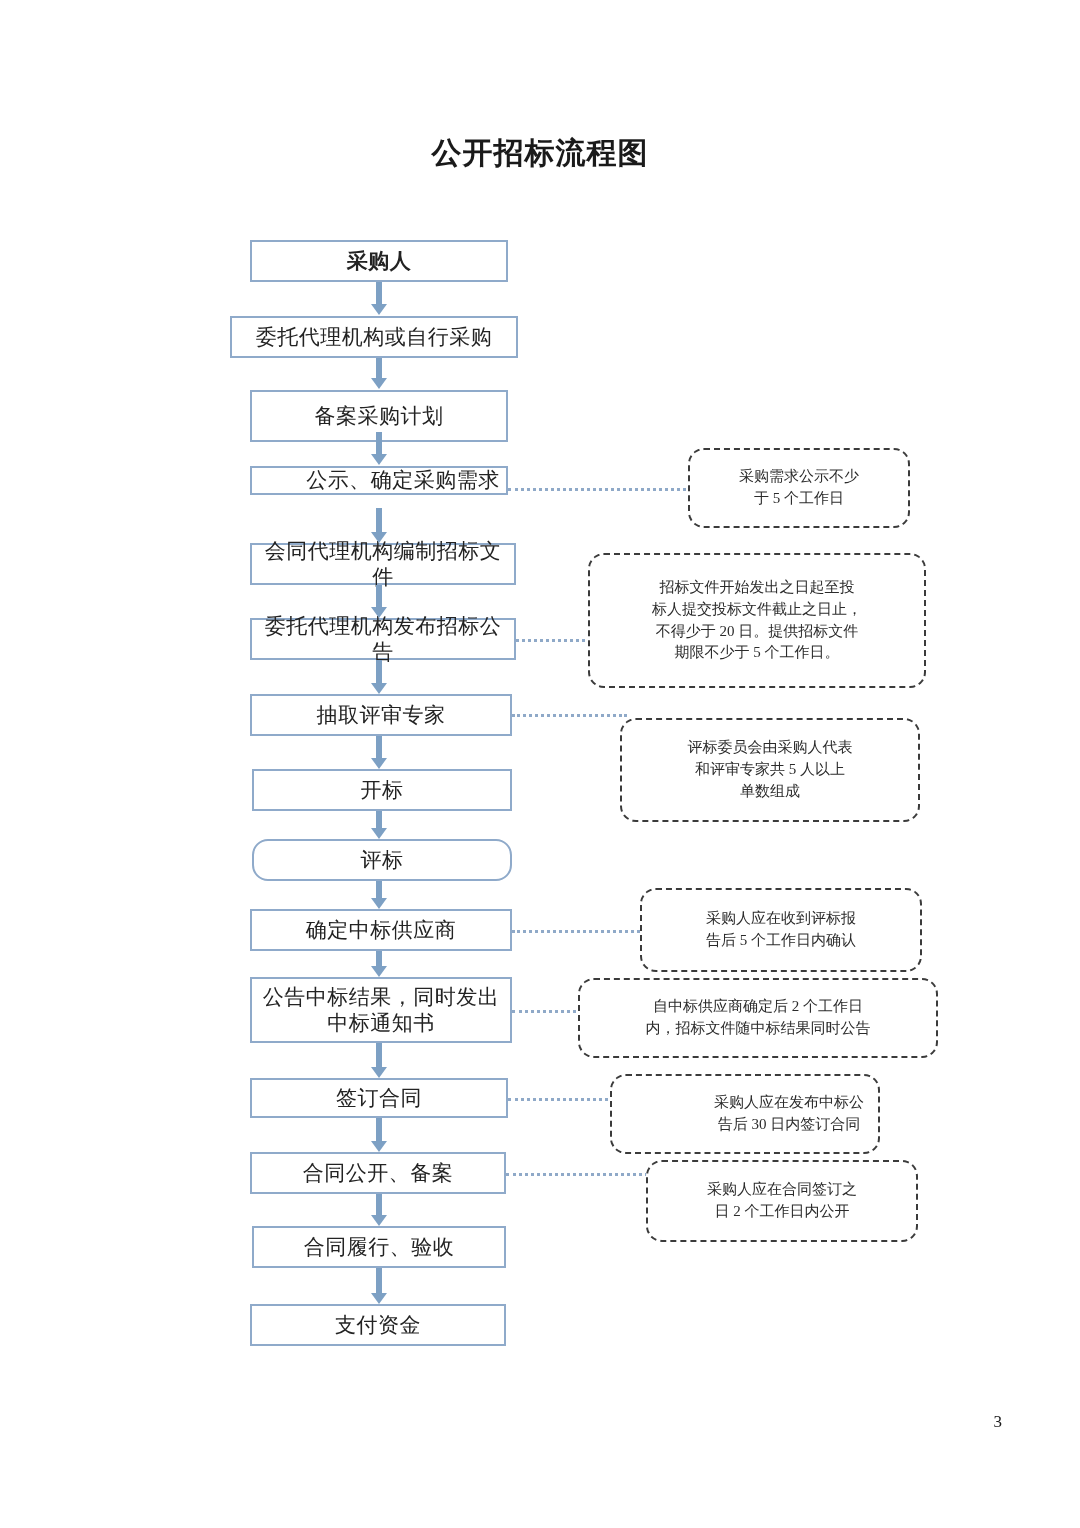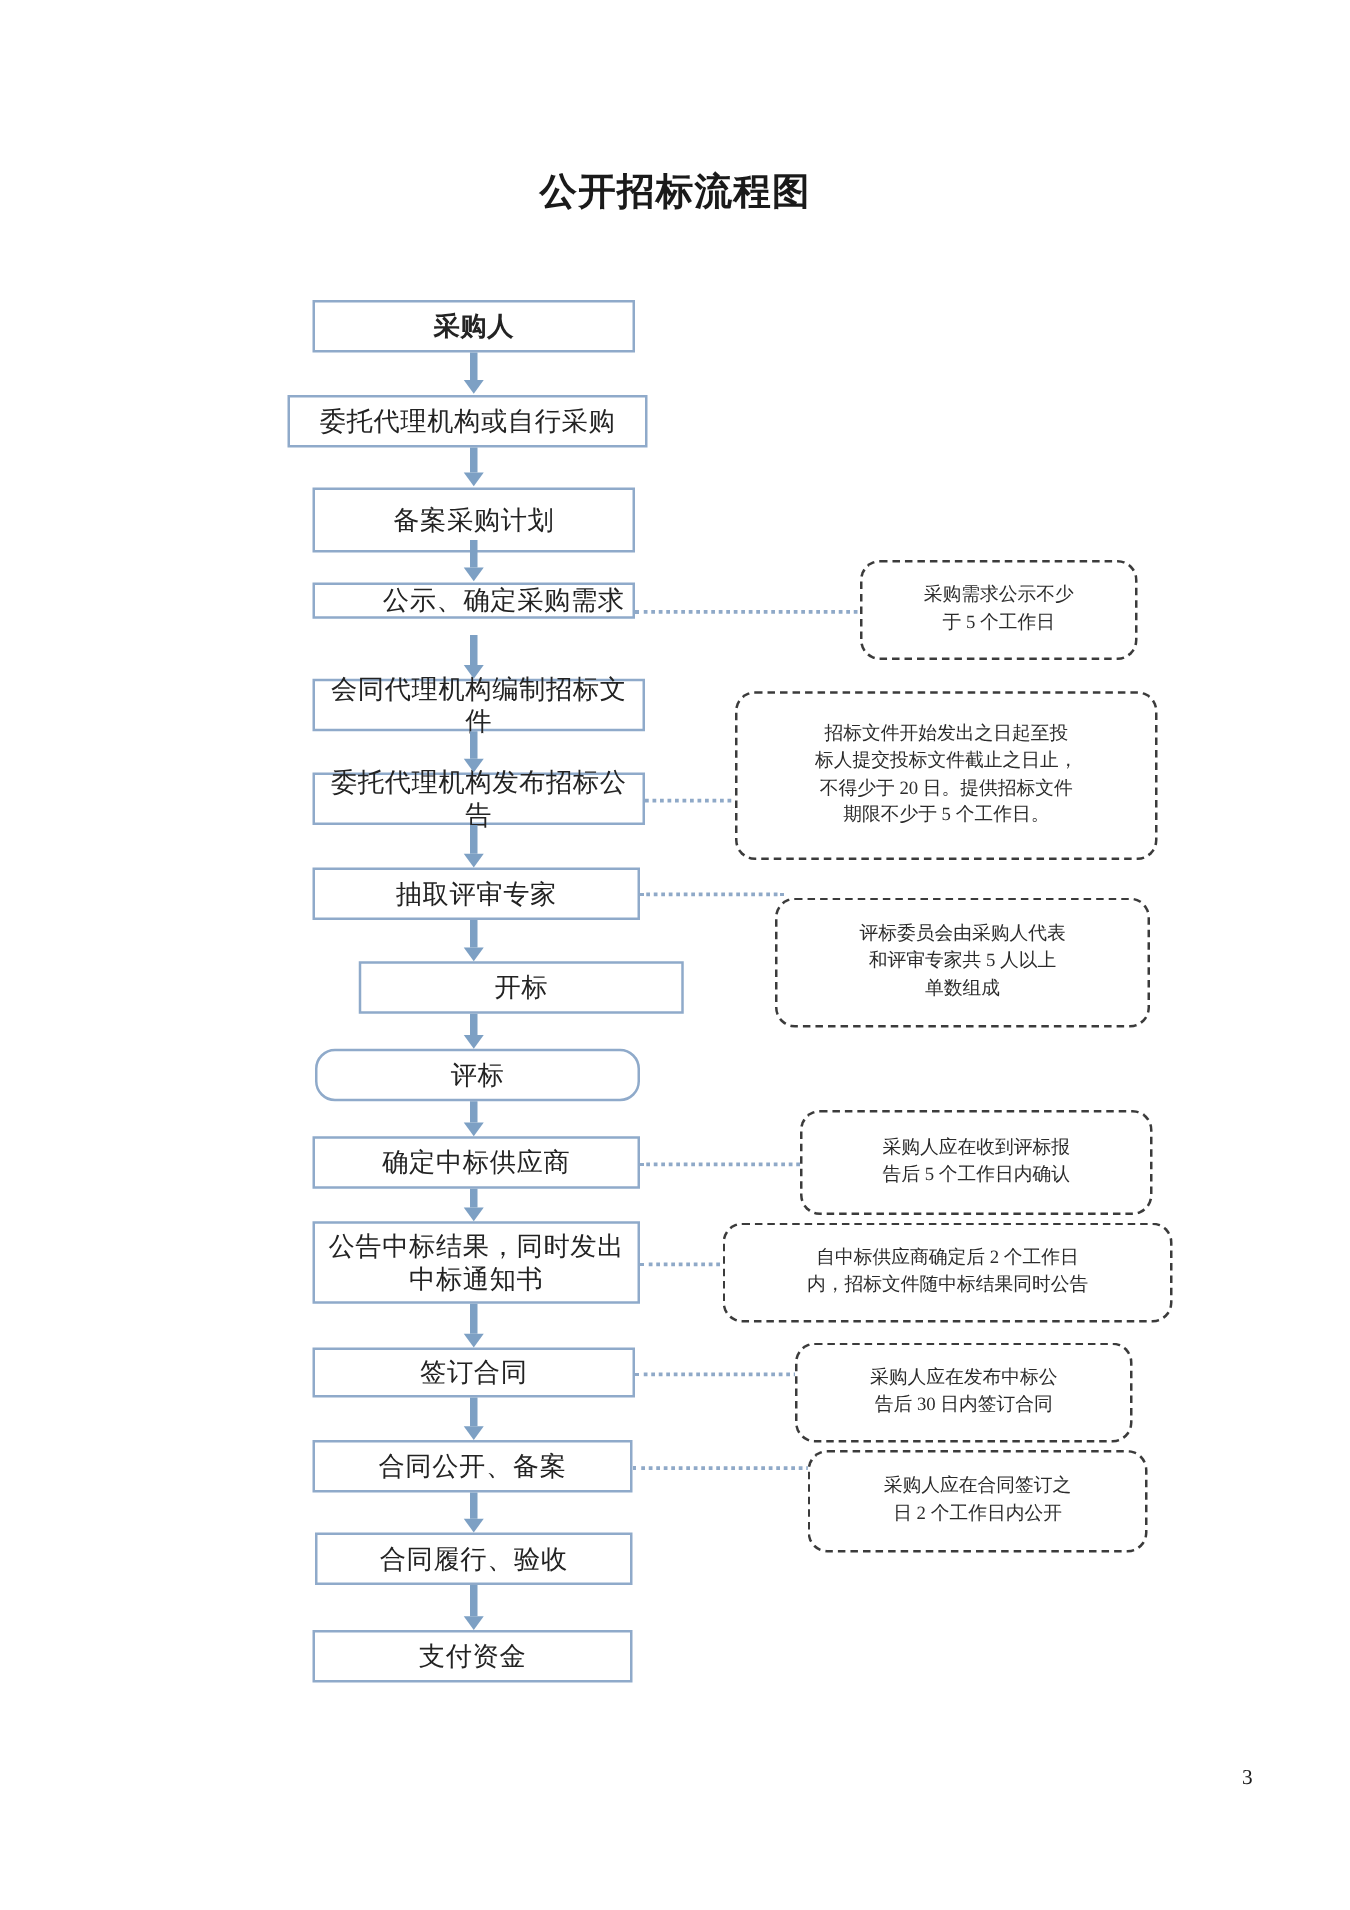--- a/index.html
+++ b/index.html
@@ -140,21 +140,21 @@
   </div>
 
   <div class="flow-box" style="left:250px; top:618px; width:266px; height:42px;">
     <span class="box-text">委托代理机构发布招标公告</span>
   </div>
 
   <div class="flow-box" style="left:250px; top:694px; width:262px; height:42px;">
     <span class="box-text">抽取评审专家</span>
   </div>
 
-  <div class="flow-box" style="left:252px; top:769px; width:260px; height:42px;margin-left:35px;">
+  <div class="flow-box" style="left:252px; top:769px; width:260px; height:42px;">
     <span class="box-text">开标</span>
   </div>
 
   <div class="flow-box" style="left:252px; top:839px; width:260px; height:42px;border-radius:16px;">
     <span class="box-text">评标</span>
   </div>
 
   <div class="flow-box" style="left:250px; top:909px; width:262px; height:42px;">
     <span class="box-text">确定中标供应商</span>
   </div>
@@ -251,21 +251,21 @@
   <div class="callout" style="left:640px; top:888px; width:282px; height:84px;">
     <span class="callout-text">采购人应在收到评标报
 告后 5 个工作日内确认</span>
   </div>
 
   <div class="callout" style="left:578px; top:978px; width:360px; height:80px;">
     <span class="callout-text">自中标供应商确定后 2 个工作日
 内，招标文件随中标结果同时公告</span>
   </div>
 
-  <div class="callout" style="left:636px; top:1074px; width:270px; height:80px;">
+  <div class="callout" style="left:610px; top:1074px; width:270px; height:80px;justify-content:flex-end;">
     <span class="callout-text">采购人应在发布中标公
 告后 30 日内签订合同</span>
   </div>
 
   <div class="callout" style="left:646px; top:1160px; width:272px; height:82px;">
     <span class="callout-text">采购人应在合同签订之
 日 2 个工作日内公开</span>
   </div>
 
   <div id="page-number">3</div>

